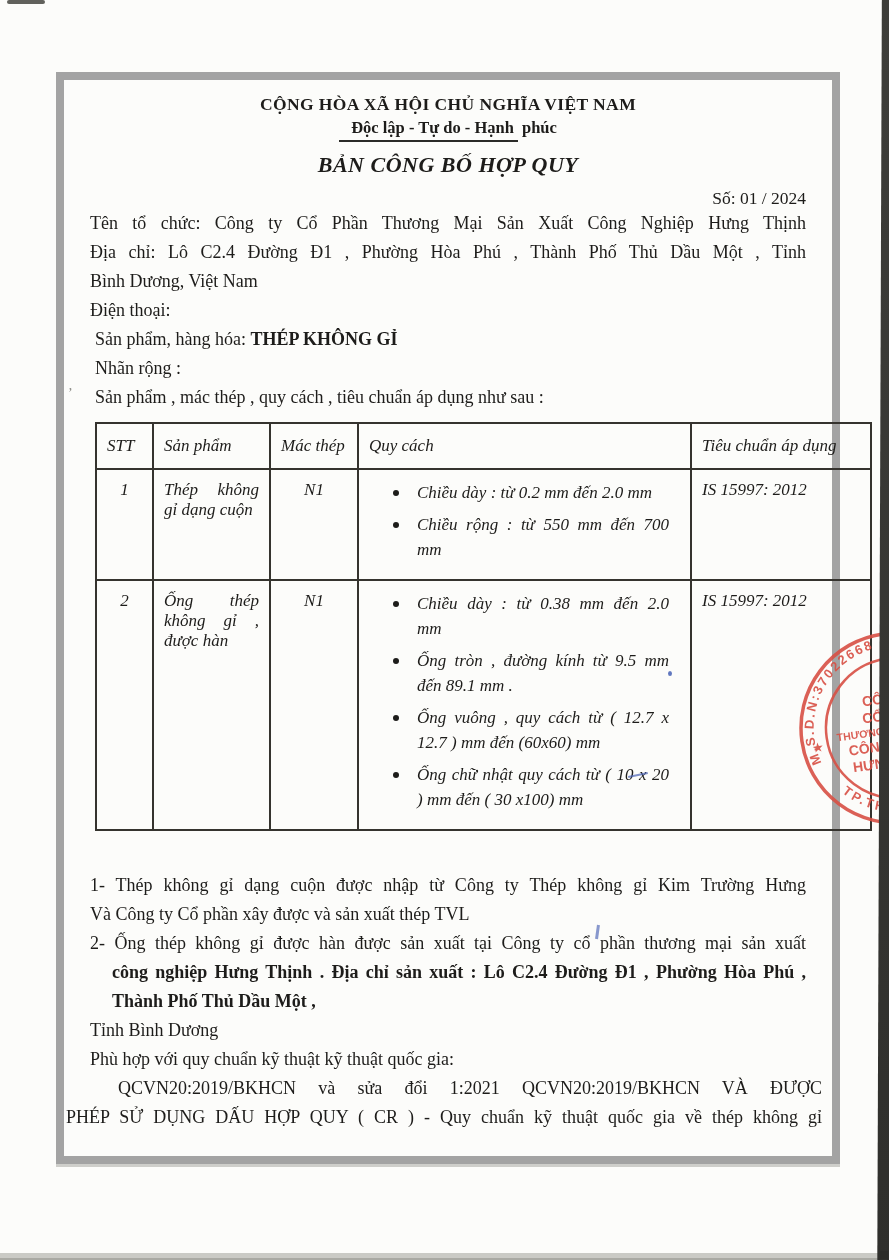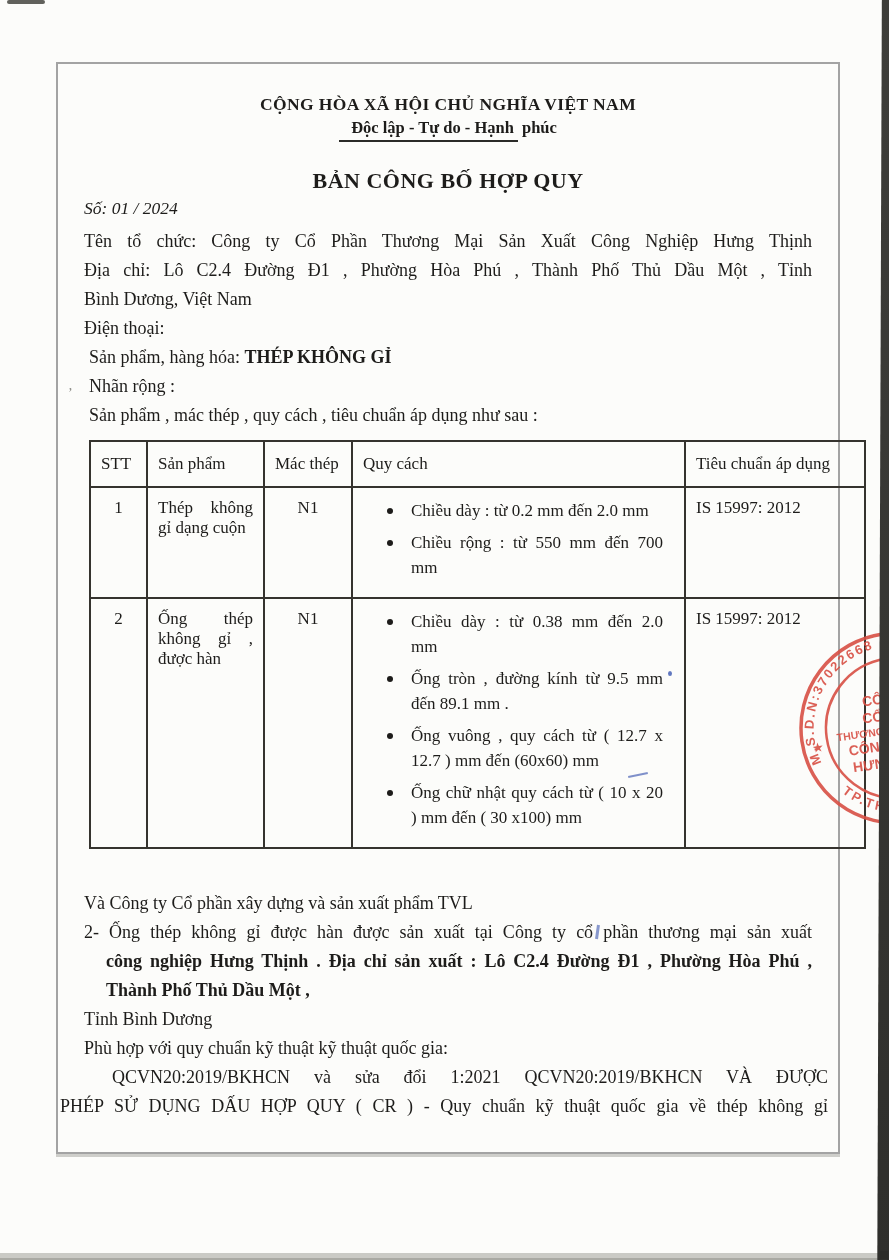--- a/index.html
+++ b/index.html
@@ -20,37 +20,37 @@
     background:#454540; opacity:.85; border-radius:2px; }
   .speck { position:absolute; left:68px; top:386px; font-size:14px; color:#8a8a84; }
   .ink-dot { position:absolute; left:668px; top:671px; width:4px; height:5px;
     background:#3a56b0; border-radius:50%; opacity:.8; z-index:3; }
   .ink-dash { position:absolute; left:628px; top:774px; width:20px; height:0;
     border-top:2px solid #4a62b5; transform:rotate(-12deg); opacity:.7; z-index:3; }
   .ink-tick { position:absolute; left:596px; top:925px; width:3px; height:14px;
     background:#4a62b5; transform:rotate(8deg); opacity:.65; z-index:3; }
 
   .doc-border {
-    position:absolute; left:56px; top:62px; width:784px; height:1092px;
-    border:2px solid #a3a3a3; box-sizing:border-box; padding:30px 26px 0 26px;
+    position:absolute; left:56px; top:72px; width:784px; height:1092px;
+    border:8px solid #a3a3a3; box-sizing:border-box; padding:14px 26px 0 26px;
     box-shadow:0 3px 0 rgba(120,120,112,.35); background:transparent; z-index:1;
   }
   .nat-title { text-align:center; font-weight:bold; font-size:17.5px; letter-spacing:.4px; }
   .motto { text-align:center; font-weight:bold; font-size:16.5px; margin-top:3px; }
   .motto .u { display:inline-block; border-bottom:2px solid #2b2b28; padding:0 4px 2px 12px; }
-  .doc-title { text-align:center; font-weight:bold; font-size:22px; margin-top:26px; letter-spacing:.5px; }
-  .doc-number { text-align:left; font-size:17.5px; margin-top:4px;font-style:italic; }
+  .doc-title { text-align:center; font-weight:bold; font-size:22px; margin-top:10px; letter-spacing:.5px;font-style:italic; }
+  .doc-number { text-align:right; font-size:17.5px; margin-top:10px; }
 
   .para { font-size:18px; line-height:29px; margin:0; }
-  .mt8 { margin-top:8px; }
+  .mt8 { }
   .pad4 { padding-left:5px; }
   .spread { text-align:justify; text-align-last:justify; white-space:nowrap; overflow:hidden; }
   .bold { font-weight:bold; }
 
-  table.products { border-collapse:collapse; margin:10px 0 0 5px; table-layout:fixed; width:775px; }
+  table.products { border-collapse:collapse; margin:10px 0 0 5px; table-layout:fixed; width:775px;font-style:italic; }
   table.products th, table.products td {
     border:2px solid #35332e; font-size:17px; vertical-align:top; font-weight:normal;
   }
   table.products th { height:46px; vertical-align:middle; text-align:left; padding:4px 10px; box-sizing:border-box; }
   th.h-stt { text-align:center; padding:4px 2px; }
   td.c-stt { text-align:center; padding-top:10px; }
   td.c-sp  { padding:10px; text-align:justify; }
   td.c-mac { text-align:center; padding-top:10px; }
   td.c-qc  { padding:10px 6px 10px 34px; }
   td.c-tc  { padding:10px; }
@@ -161,21 +161,22 @@
               <div class="b-line">) mm đến ( 30 x100) mm</div>
             </div>
           </div>
         </td>
         <td class="c-tc">IS 15997: 2012</td>
       </tr>
     </tbody>
       </table>
 
     <div class="notes">
-      <div class="n-line">Và Công ty Cổ phần xây dựng và sản xuất phẩm TVL</div>
+      <div class="n-line spread">1- Thép không gỉ dạng cuộn được nhập từ Công ty Thép không gỉ Kim Trường Hưng</div>
+      <div class="n-line">Và Công ty Cổ phần xây được và sản xuất thép TVL</div>
       <div class="n-line spread">2- Ống thép không gỉ được hàn được sản xuất tại Công ty cổ phần thương mại sản xuất</div>
       <div class="n-line spread indent22">công nghiệp Hưng Thịnh . Địa chỉ sản xuất : Lô C2.4 Đường Đ1 , Phường Hòa Phú ,</div>
       <div class="n-line indent22">Thành Phố Thủ Dầu Một ,</div>
       <div class="n-line">Tỉnh Bình Dương</div>
       <div class="n-line">Phù hợp với quy chuẩn kỹ thuật kỹ thuật quốc gia:</div>
       <div class="n-line spread conf1">QCVN20:2019/BKHCN và sửa đổi 1:2021 QCVN20:2019/BKHCN VÀ ĐƯỢC</div>
       <div class="n-line spread conf2">PHÉP SỬ DỤNG DẤU HỢP QUY ( CR ) -  Quy chuẩn kỹ thuật quốc gia về thép không gỉ</div>
     </div>
 
   </div>

